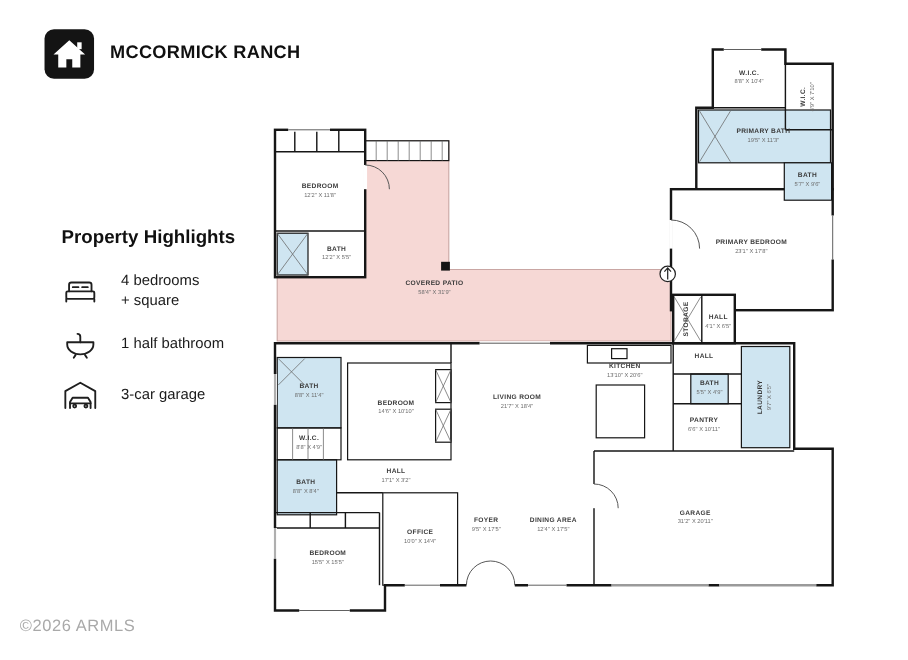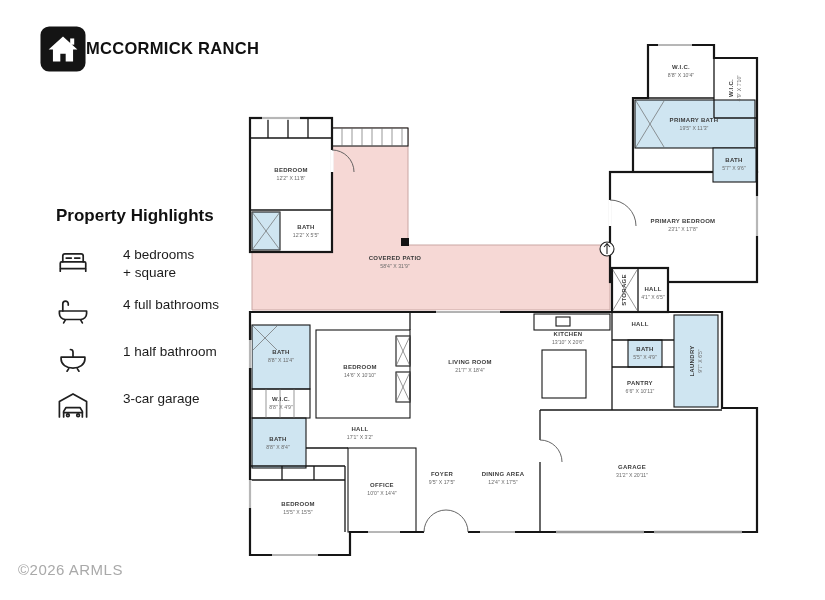--- a/index.html
+++ b/index.html
@@ -1,29 +1,29 @@
 <!DOCTYPE html>
 <html style="--patio: #f6d8d5; --bath: #cfe5f1; --wall: #161616; --ink: #101010; --watermark: #a9a9a9;"><head>
 <meta charset="utf-8">
 <style>
   html,body{margin:0;padding:0}
   body{width:825px;height:600px;overflow:hidden;background:#fff;
        font-family:"Liberation Sans",sans-serif;color:#111;position:relative}
   #page{position:relative;width:825px;height:600px;background:#fff}
 
   
-  .header{position:absolute;left:40px;top:26px;display:flex;align-items:center;}
+  .header{position:absolute;left:40px;top:26px;display:flex;align-items:center;gap:14px}
   .logo{width:46px;height:46px;display:block}
   .logo svg{width:46px;height:46px;display:block}
   .header-text div{font-size:16.5px;font-weight:bold;line-height:1.32;letter-spacing:.3px;color:#101010}
 
   
   .highlights{position:absolute;left:56px;top:206px;width:205px}
   .highlights h2{font-size:17px;font-weight:bold;margin:0 0 20px 0;color:#101010}
-  .hl-item{display:flex;align-items:flex-start;gap:33px;margin-bottom:14px;min-height:33px}
+  .hl-item{display:flex;align-items:center;gap:20px;margin-bottom:14px;min-height:33px}
   .hl-icon svg{width:34px;height:30px;display:block}
   .hl-text{font-size:13.5px;color:#1b1b1b;line-height:1.32}
   .hl-text span{display:block}
 
   
   .watermark{position:absolute;left:18px;top:561px;font-size:15px;color:var(--watermark,#a9a9a9);letter-spacing:.5px}
 
   
   #plan-area{position:absolute;inset:0;pointer-events:none}
   #plan{position:absolute;left:0;top:0;width:825px;height:600px}
@@ -76,34 +76,20 @@
           <path d="M12 13.5 h6 M22 13.5 h6"></path>
             </g>
           </svg>
       </span>
       <span class="hl-text">
         <span>4 bedrooms</span>
         <span>+ square</span>
       </span>
     </div>
 
-    <div class="hl-item">
-      <span class="hl-icon">
-        <svg viewBox="0 0 40 34">
-            <g fill="none" stroke="#1f1f1f" stroke-width="2" stroke-linecap="round" stroke-linejoin="round">
-          <path d="M4 17 h32 v3 a7 7 0 0 1 -7 7 h-18 a7 7 0 0 1 -7 -7 z"></path>
-          <path d="M8 17 V8.5 a3.2 3.2 0 0 1 6.4 0 V10"></path>
-          <path d="M11 27.5 l-2 3.5 M29 27.5 l2 3.5"></path>
-            </g>
-          </svg>
-      </span>
-      <span class="hl-text">
-        <span>4 full bathrooms</span>
-      </span>
-    </div>
 
     <div class="hl-item">
       <span class="hl-icon">
         <svg viewBox="0 0 40 34">
             <g fill="none" stroke="#1f1f1f" stroke-width="2" stroke-linecap="round" stroke-linejoin="round">
           <path d="M6 16 h28 v2.5 a14 10.5 0 0 1 -28 0 z"></path>
           <path d="M20 16 v-6 a3 3 0 0 0 -3 -3"></path>
           <path d="M15 29.5 l-2 3 M25 29.5 l2 3"></path>
             </g>
           </svg>

